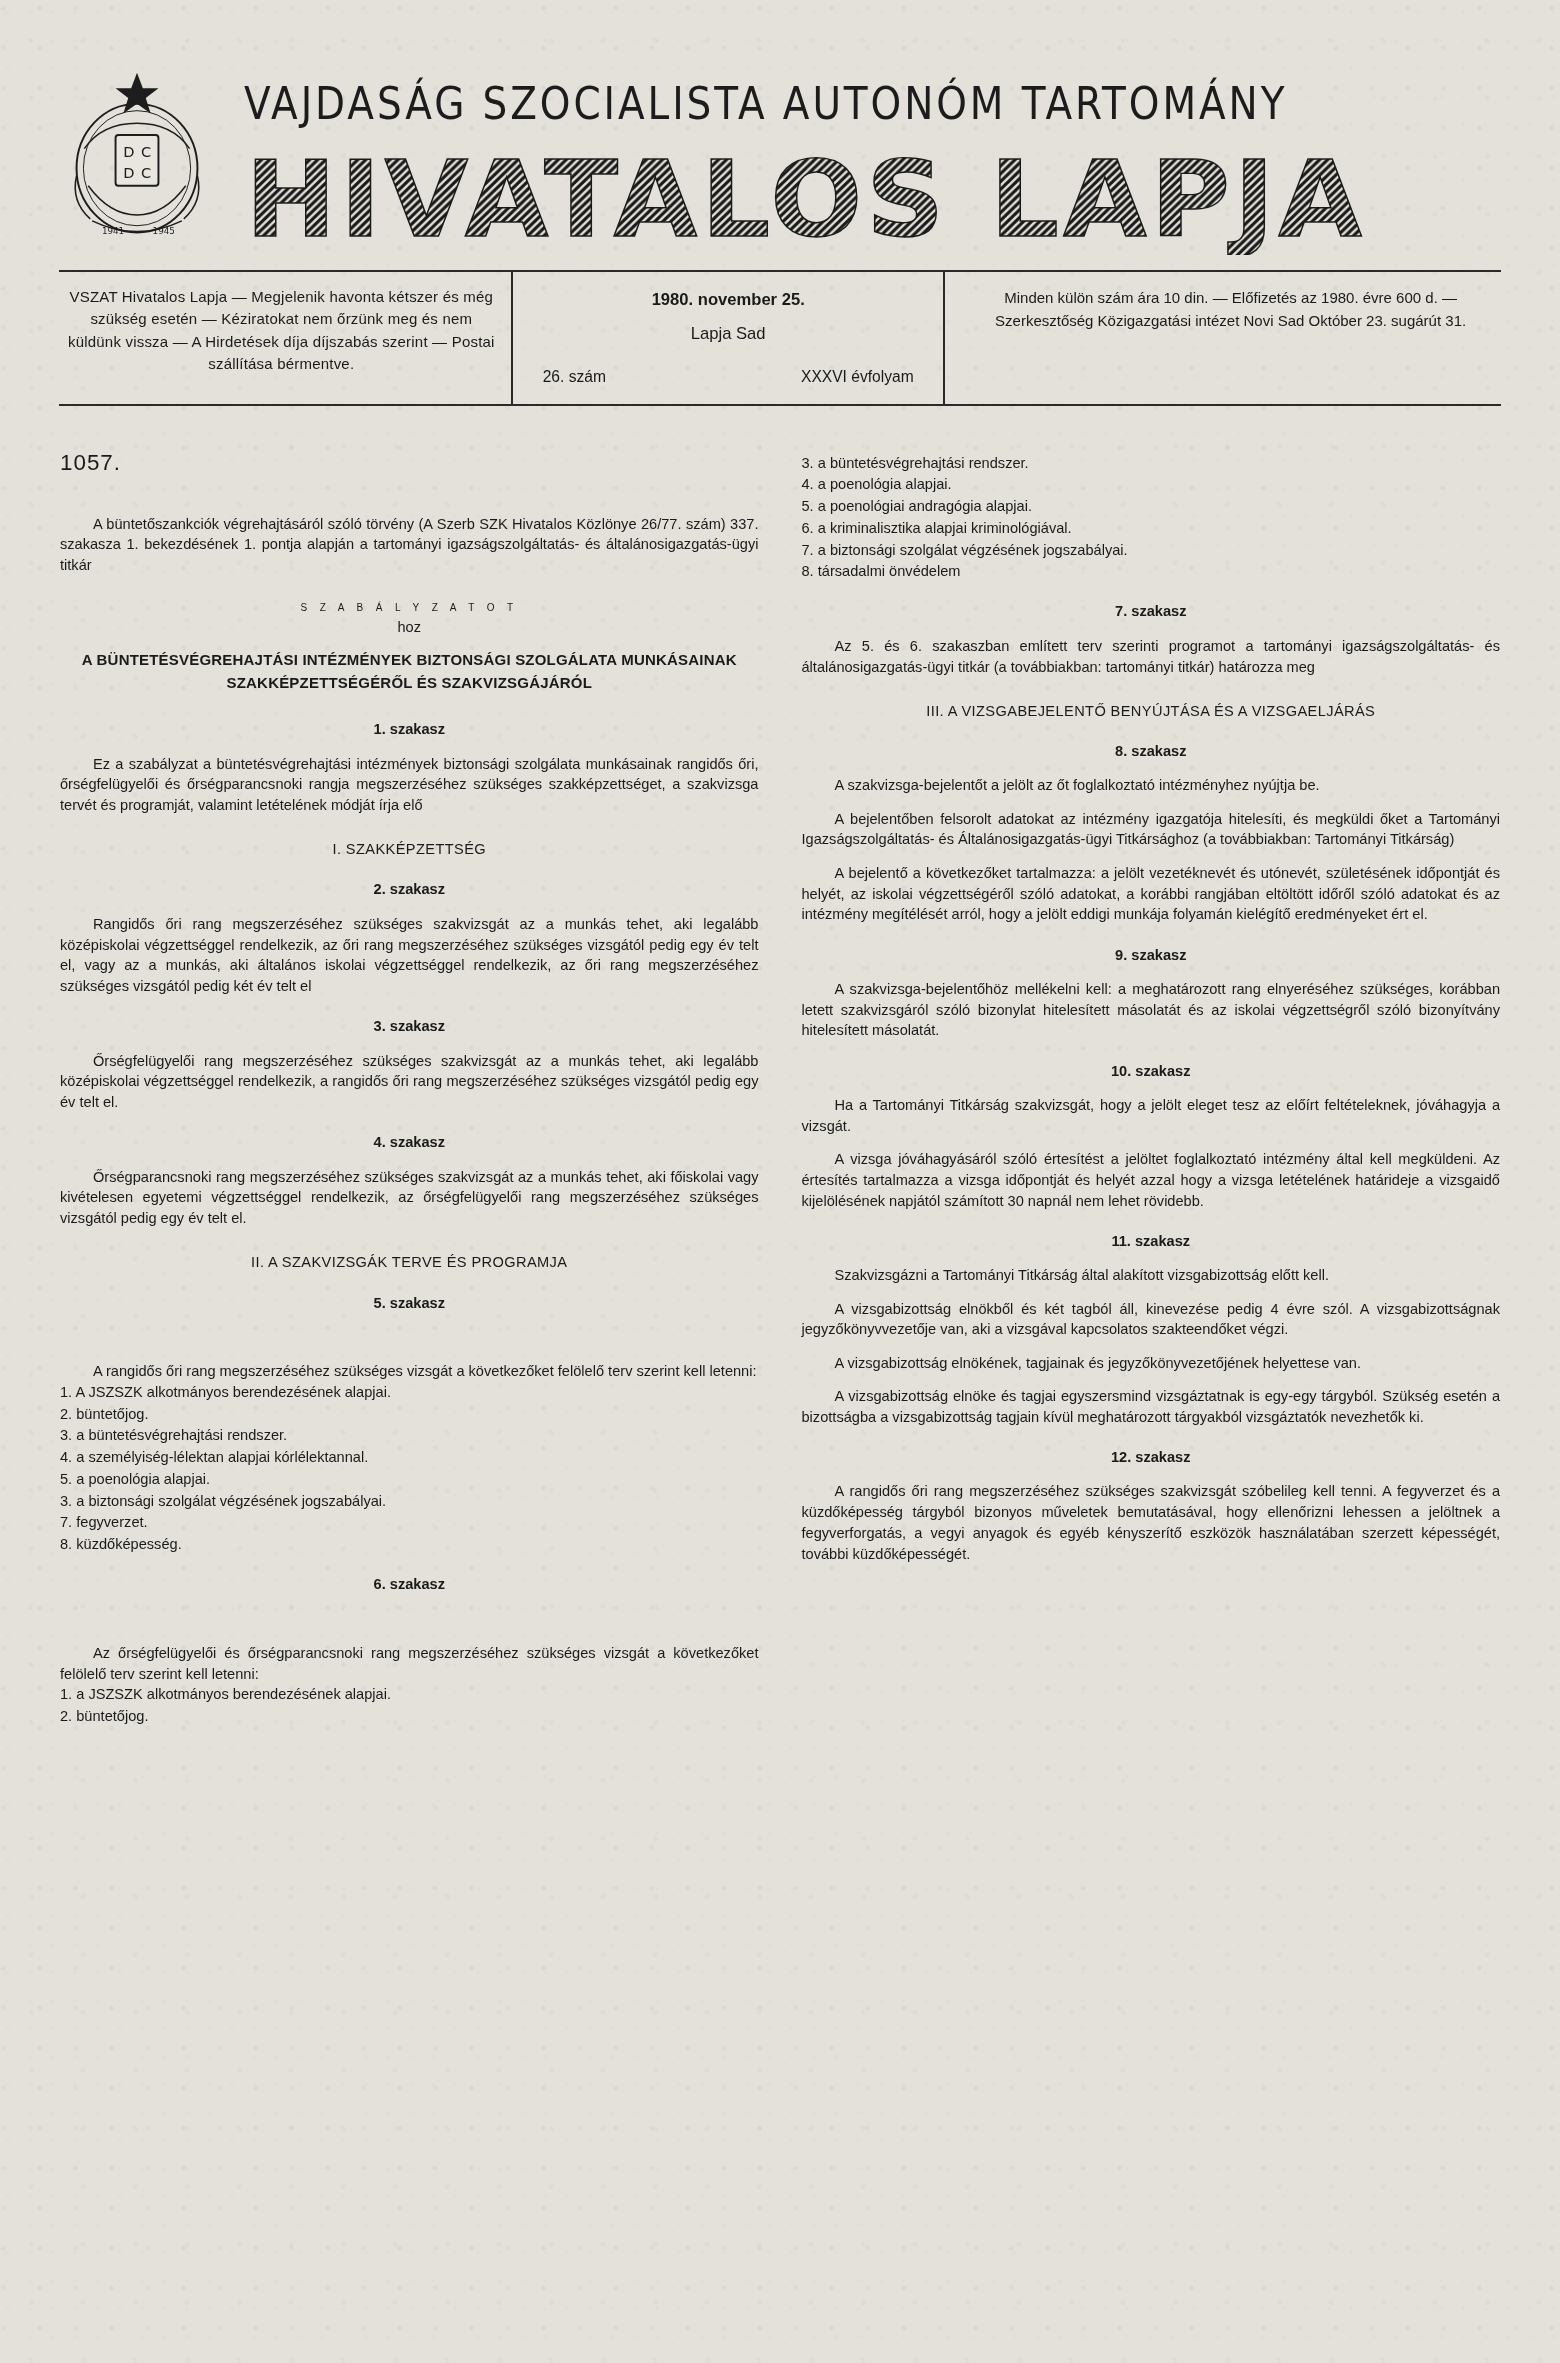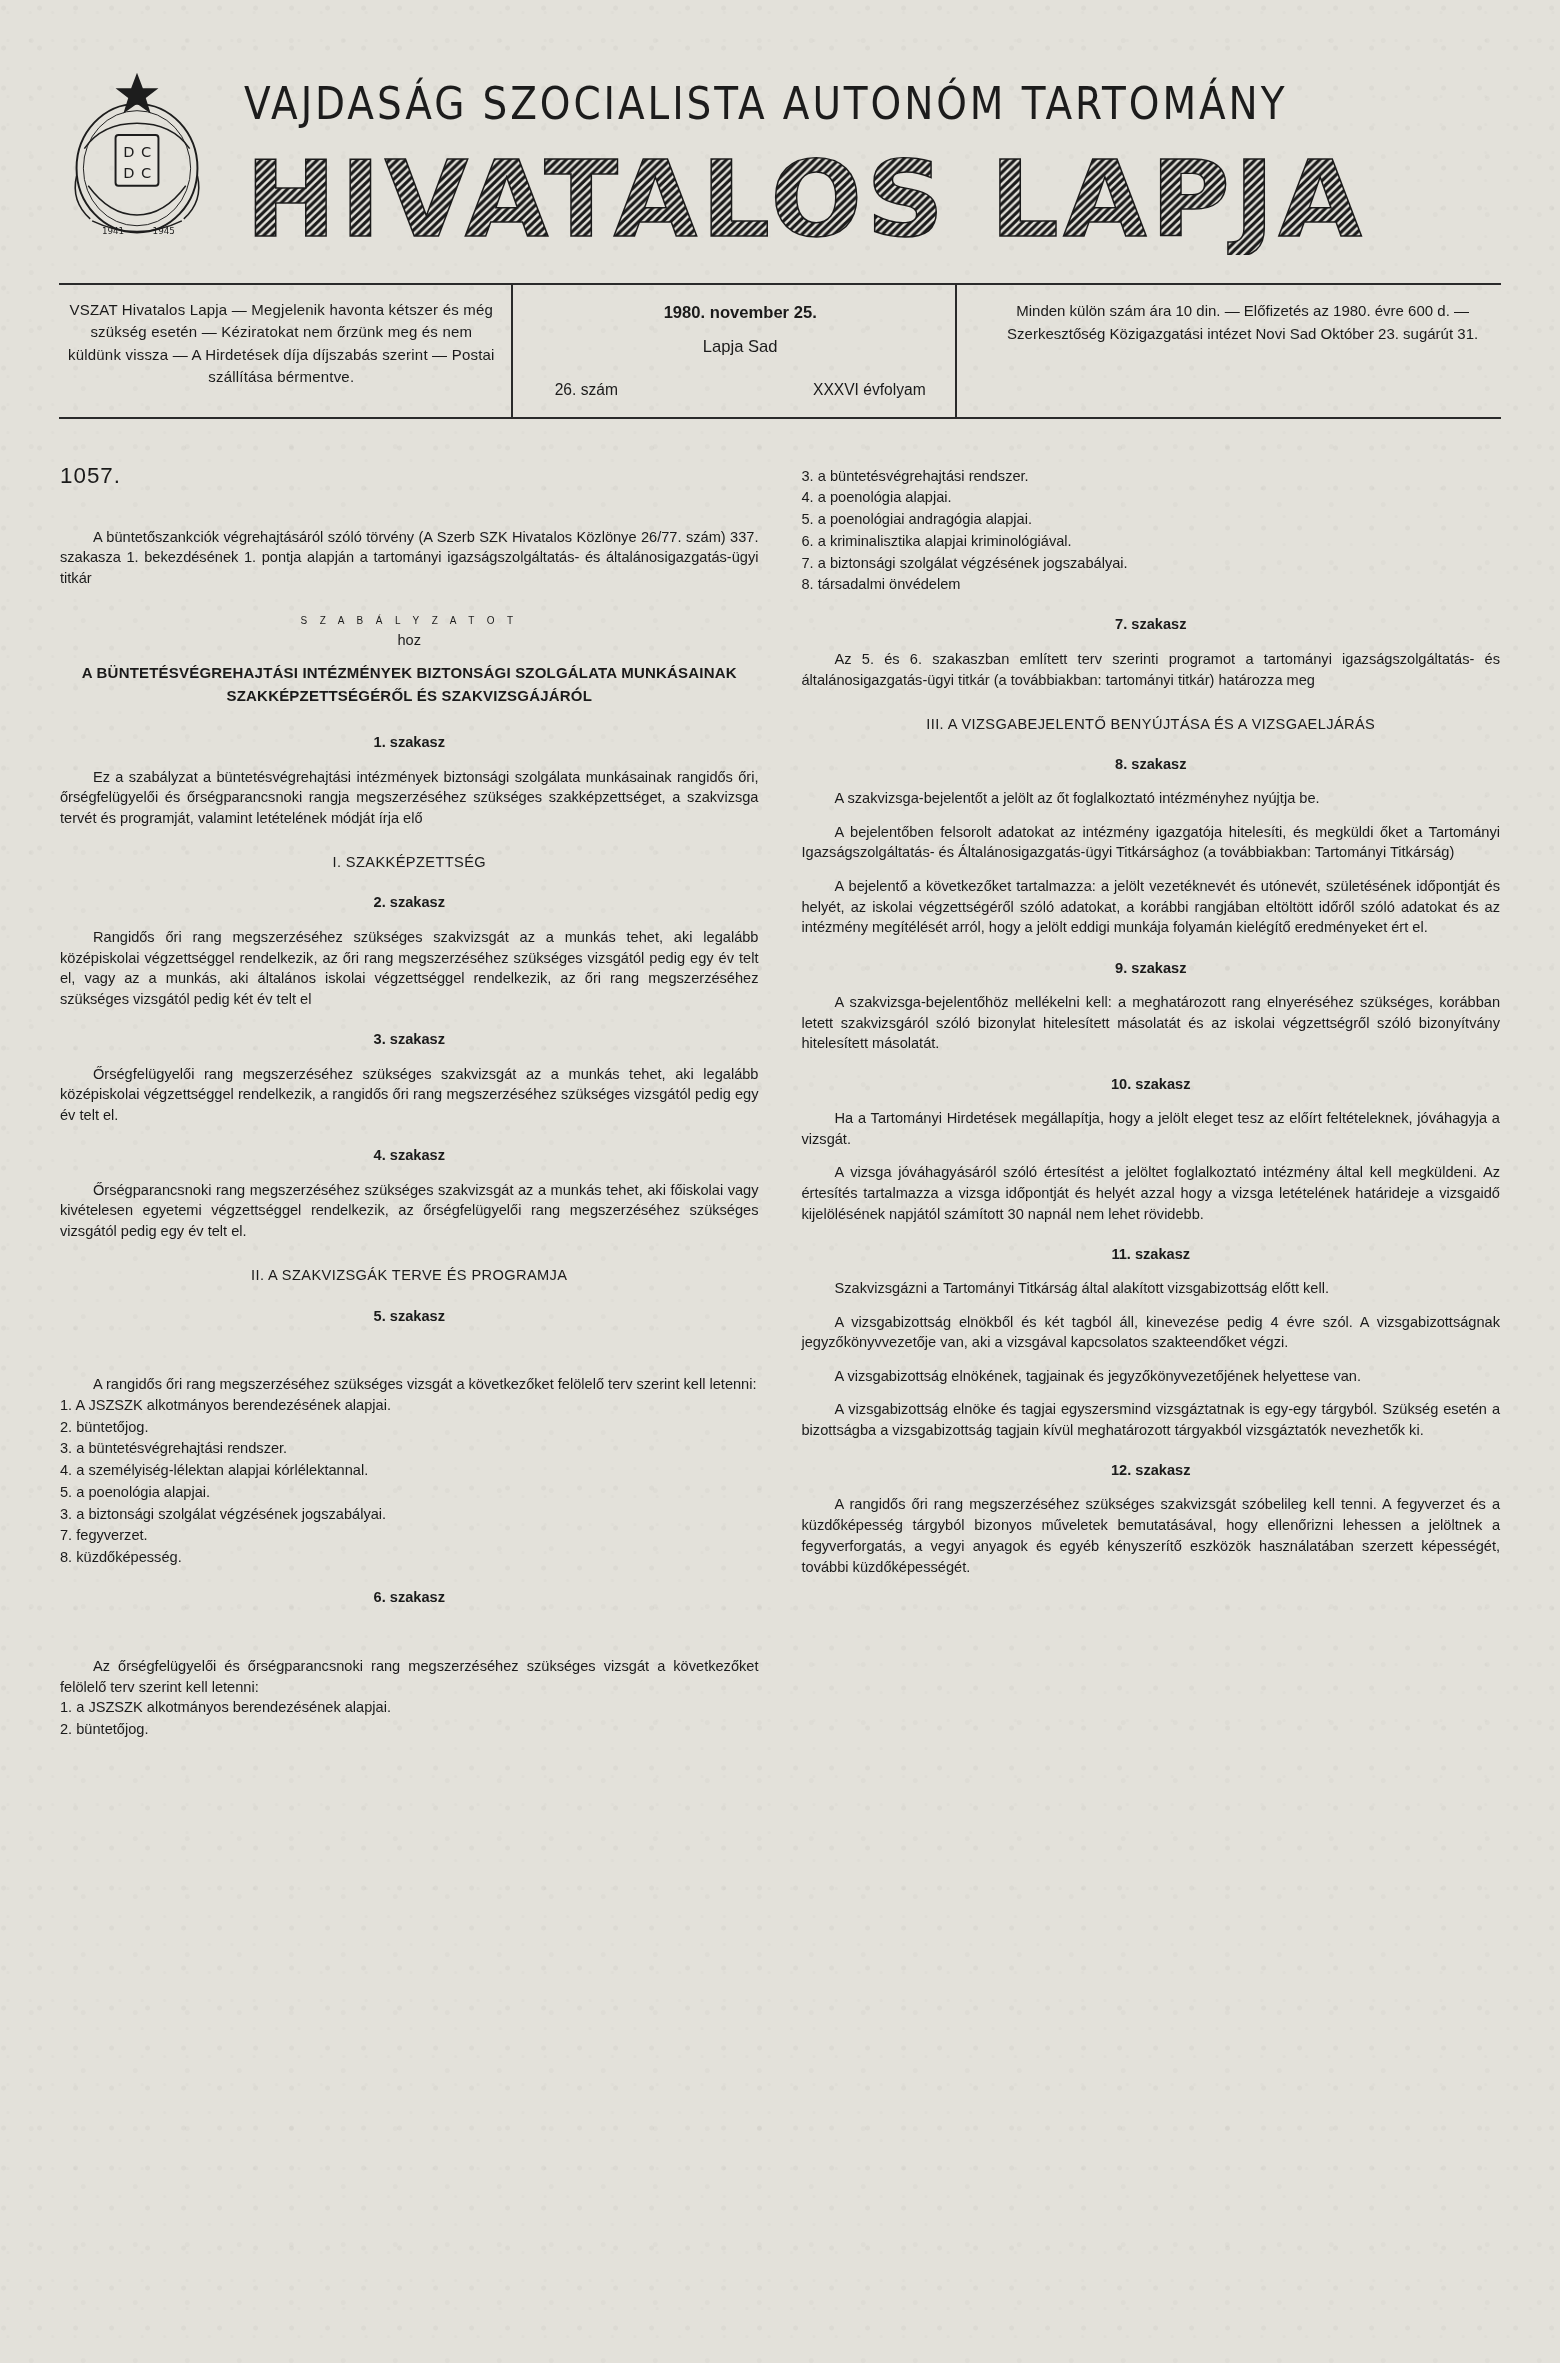--- a/index.html
+++ b/index.html
@@ -55,27 +55,26 @@
   }
   .paper-bigtitle{
     margin-top:25px;
     height:107px;
     position:relative;
   }
   .paper-bigtitle svg{display:block;}
 
   
   .inforow{
-    margin:28px 59px 0 59px;
+    margin:15px 59px 0 59px;
     border-top:2px solid #2a2a2a;
     border-bottom:2px solid #2a2a2a;
     display:flex;
     font-size:15px;
     line-height:1.5;
-    gap:12px;
   }
   .info-left{
     flex:0 0 429px;
     padding:13.7px 15.6px 13.7px 7.8px;
     text-align:center;
     border-right:2px solid #2a2a2a;
     letter-spacing:0.2px;
   }
   .info-mid{
     flex:0 0 410px;
@@ -265,21 +264,21 @@
 
       <div class="sect">8. szakasz</div>
       <p class="indent">A szakvizsga-bejelentőt a jelölt az őt foglalkoztató intézményhez nyújtja be.</p>
       <p class="indent">A bejelentőben felsorolt adatokat az intézmény igazgatója hitelesíti, és megküldi őket a Tartományi Igazságszolgáltatás- és Általánosigazgatás-ügyi Titkársághoz (a továbbiakban: Tartományi Titkárság)</p>
       <p class="indent">A bejelentő a következőket tartalmazza: a jelölt vezetéknevét és utónevét, születésének időpontját és helyét, az iskolai végzettségéről szóló adatokat, a korábbi rangjában eltöltött időről szóló adatokat és az intézmény megítélését arról, hogy a jelölt eddigi munkája folyamán kielégítő eredményeket ért el.</p>
 
       <div class="sect">9. szakasz</div>
       <p class="indent">A szakvizsga-bejelentőhöz mellékelni kell: a meghatározott rang elnyeréséhez szükséges, korábban letett szakvizsgáról szóló bizonylat hitelesített másolatát és az iskolai végzettségről szóló bizonyítvány hitelesített másolatát.</p>
 
       <div class="sect">10. szakasz</div>
-      <p class="indent">Ha a Tartományi Hirdetések megállapítja, hogy a jelölt eleget tesz az előírt feltételeknek, jóváhagyja a vizsgát.</p>
+      <p class="indent">Ha a Tartományi Titkárság szakvizsgát, hogy a jelölt eleget tesz az előírt feltételeknek, jóváhagyja a vizsgát.</p>
       <p class="indent">A vizsga jóváhagyásáról szóló értesítést a jelöltet foglalkoztató intézmény által kell megküldeni. Az értesítés tartalmazza a vizsga időpontját és helyét azzal hogy a vizsga letételének határideje a vizsgaidő kijelölésének napjától számított 30 napnál nem lehet rövidebb.</p>
 
       <div class="sect">11. szakasz</div>
       <p class="indent">Szakvizsgázni a Tartományi Titkárság által alakított vizsgabizottság előtt kell.</p>
       <p class="indent">A vizsgabizottság elnökből és két tagból áll, kinevezése pedig 4 évre szól. A vizsgabizottságnak jegyzőkönyvvezetője van, aki a vizsgával kapcsolatos szakteendőket végzi.</p>
       <p class="indent">A vizsgabizottság elnökének, tagjainak és jegyzőkönyvezetőjének helyettese van.</p>
       <p class="indent">A vizsgabizottság elnöke és tagjai egyszersmind vizsgáztatnak is egy-egy tárgyból. Szükség esetén a bizottságba a vizsgabizottság tagjain kívül meghatározott tárgyakból vizsgáztatók nevezhetők ki.</p>
 
       <div class="sect">12. szakasz</div>
       <p class="indent">A rangidős őri rang megszerzéséhez szükséges szakvizsgát szóbelileg kell tenni. A fegyverzet és a küzdőképesség tárgyból bizonyos műveletek bemutatásával, hogy ellenőrizni lehessen a jelöltnek a fegyverforgatás, a vegyi anyagok és egyéb kényszerítő eszközök használatában szerzett képességét, további küzdőképességét.</p>

